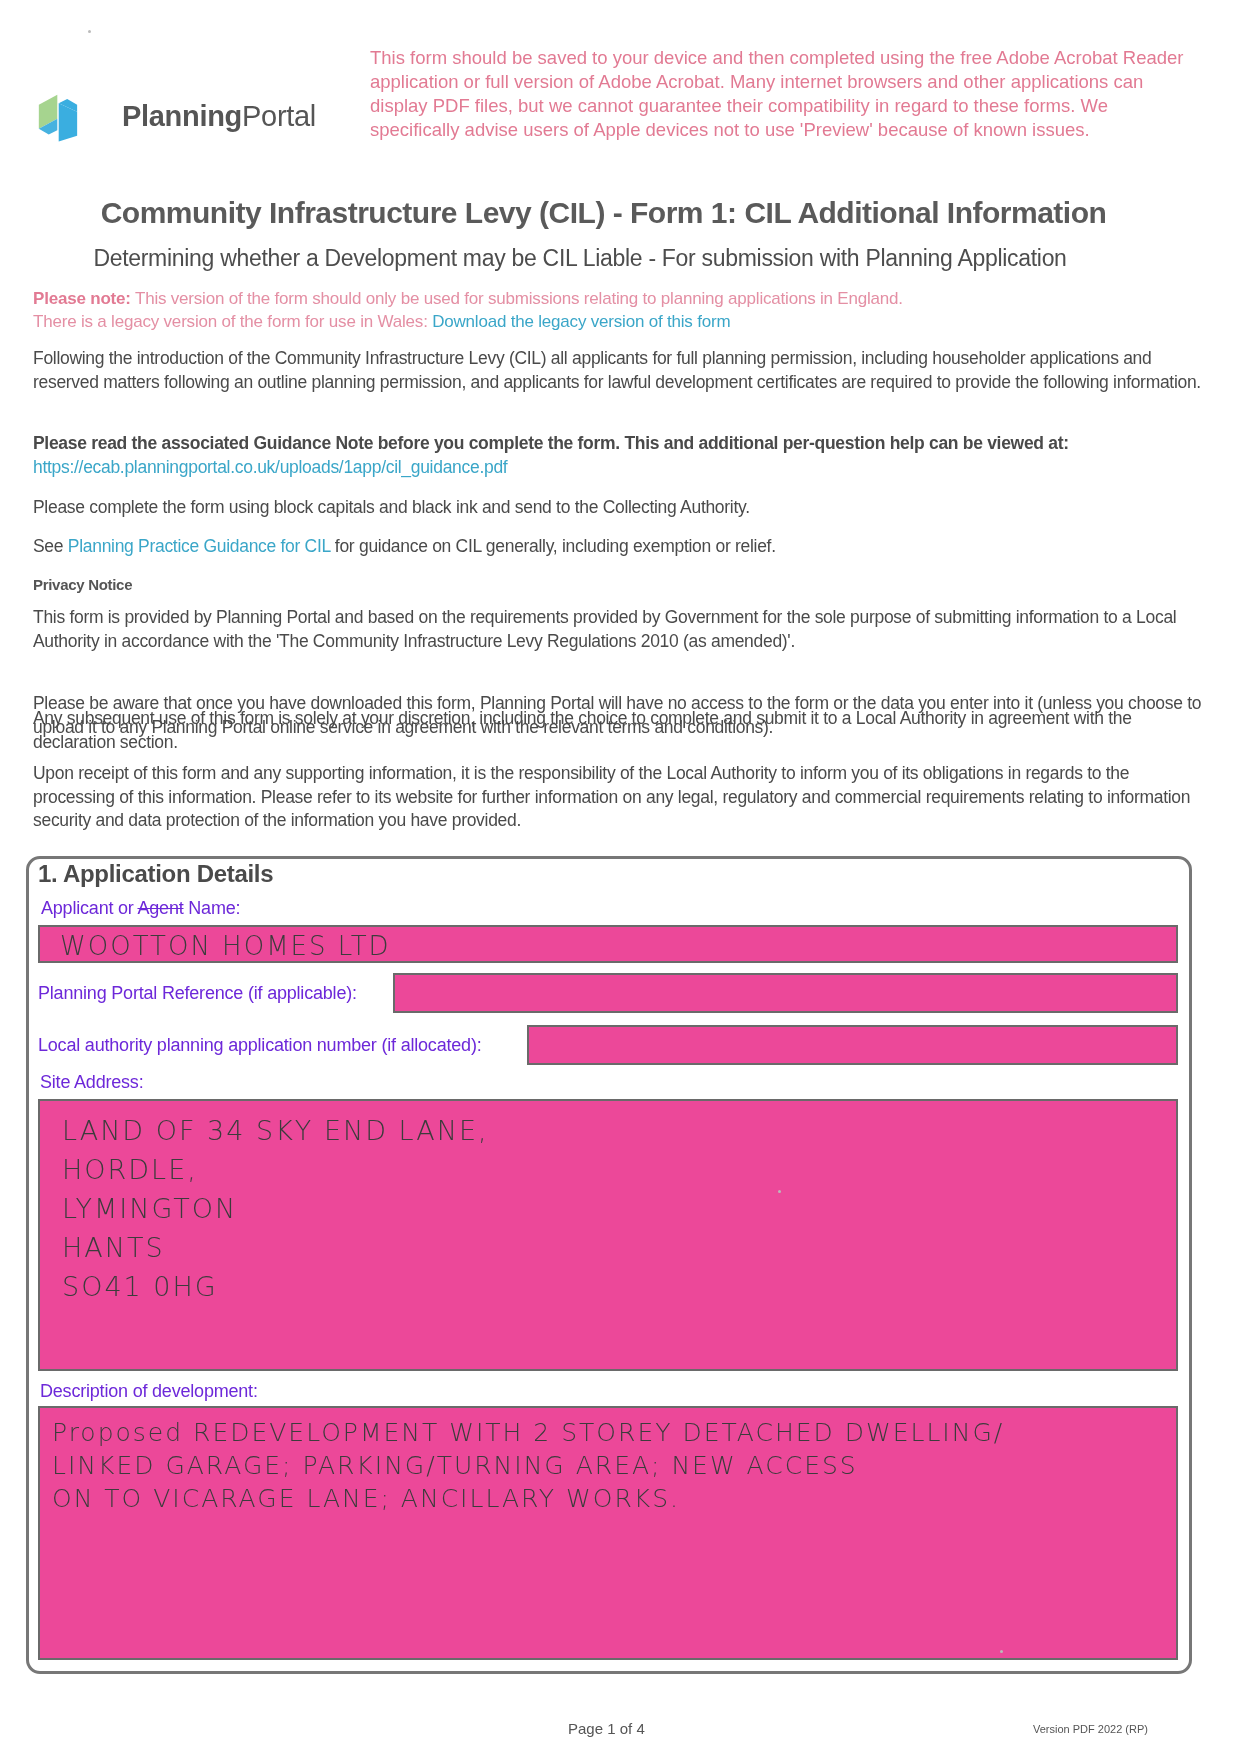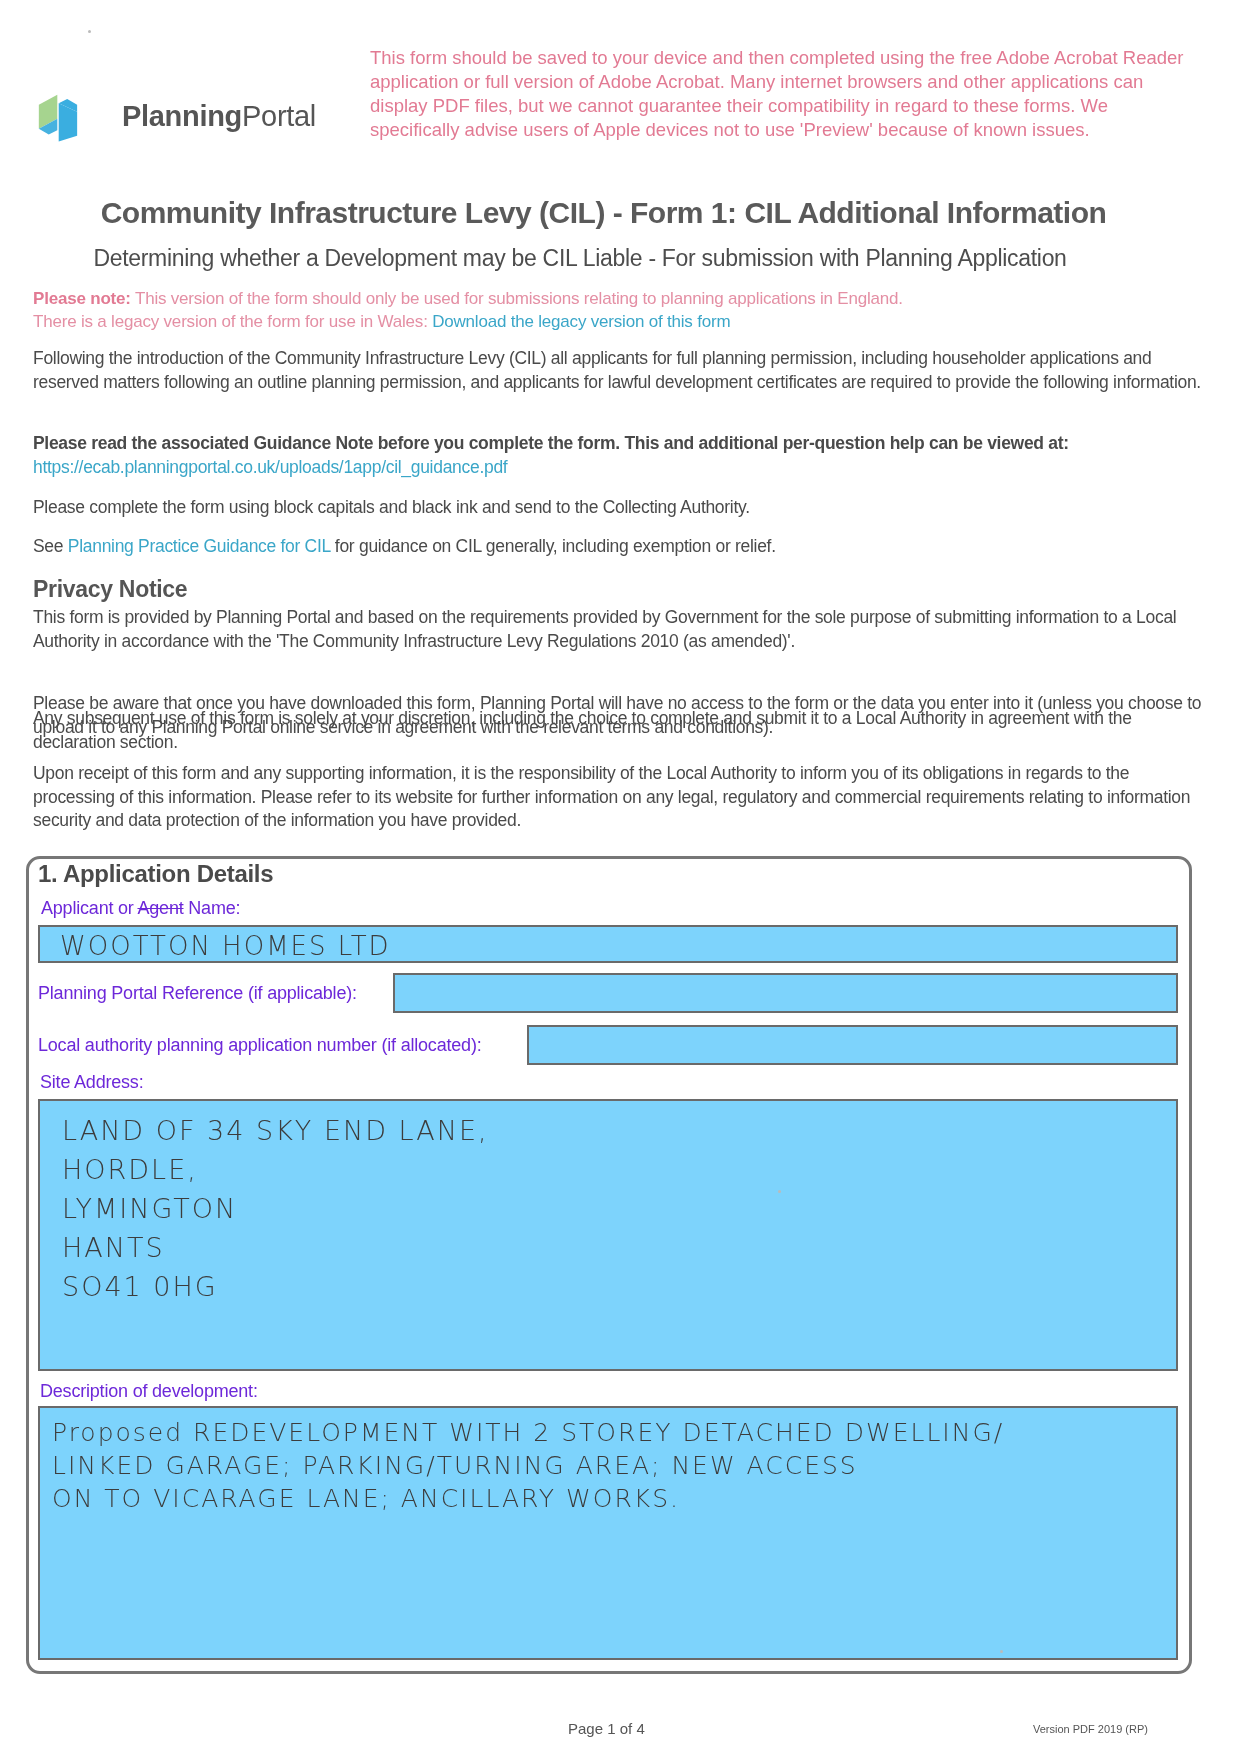--- a/index.html
+++ b/index.html
@@ -19,28 +19,28 @@
 
     .title { left: 0; top: 196px; width: 1160px; text-align: center; font-size: 30px; font-weight: 700; color: #5a5a5a; letter-spacing: -0.5px; padding-left: 47px; }
     .subtitle { left: 0; top: 245px; width: 1160px; text-align: center; font-size: 23px; color: #4d4d4d; letter-spacing: -0.3px; }
 
     .note { left: 33px; top: 287px; width: 1180px; font-size: 17px; line-height: 23px; color: #e48fa4; letter-spacing: -0.2px; }
     .note b { font-weight: 700; color: #e27a93; }
     .link { color: #3aa6c8; }
 
     .para { left: 33px; width: 1180px; font-size: 17.5px; line-height: 23.5px; color: #4a4a4a; letter-spacing: -0.3px; }
     .para-bold { font-weight: 700; color: #4a4a4a; }
-    .h-privacy { left: 33px; top: 576px; font-size: 23px; font-weight: 700; color: #555; letter-spacing: -0.3px; }
+    .h-privacy { left: 33px; top: 576px; font-size: 15px; font-weight: 700; color: #555; letter-spacing: -0.3px; }
 
     
     .section { left: 26px; top: 856px; width: 1166px; height: 818px; border: 3px solid #777; border-radius: 14px; }
     .sec-title { left: 38px; top: 860px; font-size: 24px; font-weight: 700; color: #4a4a4a; letter-spacing: -0.3px; }
     .lbl { font-size: 18px; color: #6d28d9; letter-spacing: -0.2px; }
     .lbl s { text-decoration: line-through; }
-    .box { border: 2px solid #6a6a6a; background: #7dd3fc; }
+    .box { border: 2px solid #6a6a6a; background: #ec4899; }
     .hand { font-family: "DejaVu Sans", sans-serif; font-weight: 300; color: #3c3c3c; letter-spacing: 2px; font-size: 27px; white-space: pre-line; }
 
     .footer-page { left: 568px; top: 1720px; font-size: 15px; color: #555; }
     .footer-ver { left: 1033px; top: 1723px; font-size: 11px; color: #555; }
 
     .specks { width: 3px; height: 3px; background: #bbb; border-radius: 50%; }
   </style>
 </head>
 <body>
 
@@ -115,17 +115,17 @@
 </div>
 
 <div class="abs lbl" style="left:40px; top:1381px;">Description of development:</div>
 <div class="abs box" style="left:38px; top:1406px; width:1140px; height:254px; padding:8px 0 0 12px;">
   <div class="hand" style="line-height:33px; font-size:25px;">Proposed REDEVELOPMENT WITH 2 STOREY DETACHED DWELLING/
 LINKED GARAGE; PARKING/TURNING AREA; NEW ACCESS
 ON TO VICARAGE LANE; ANCILLARY WORKS.</div>
 </div>
 
 <div class="abs footer-page">Page 1 of 4</div>
-<div class="abs footer-ver">Version PDF 2019 (RP)</div>
+<div class="abs footer-ver">Version PDF 2022 (RP)</div>
 
 <div class="abs specks" style="left:88px; top:30px;"></div>
 <div class="abs specks" style="left:778px; top:1190px;"></div>
 <div class="abs specks" style="left:1000px; top:1650px;"></div>
 
 </body></html>

